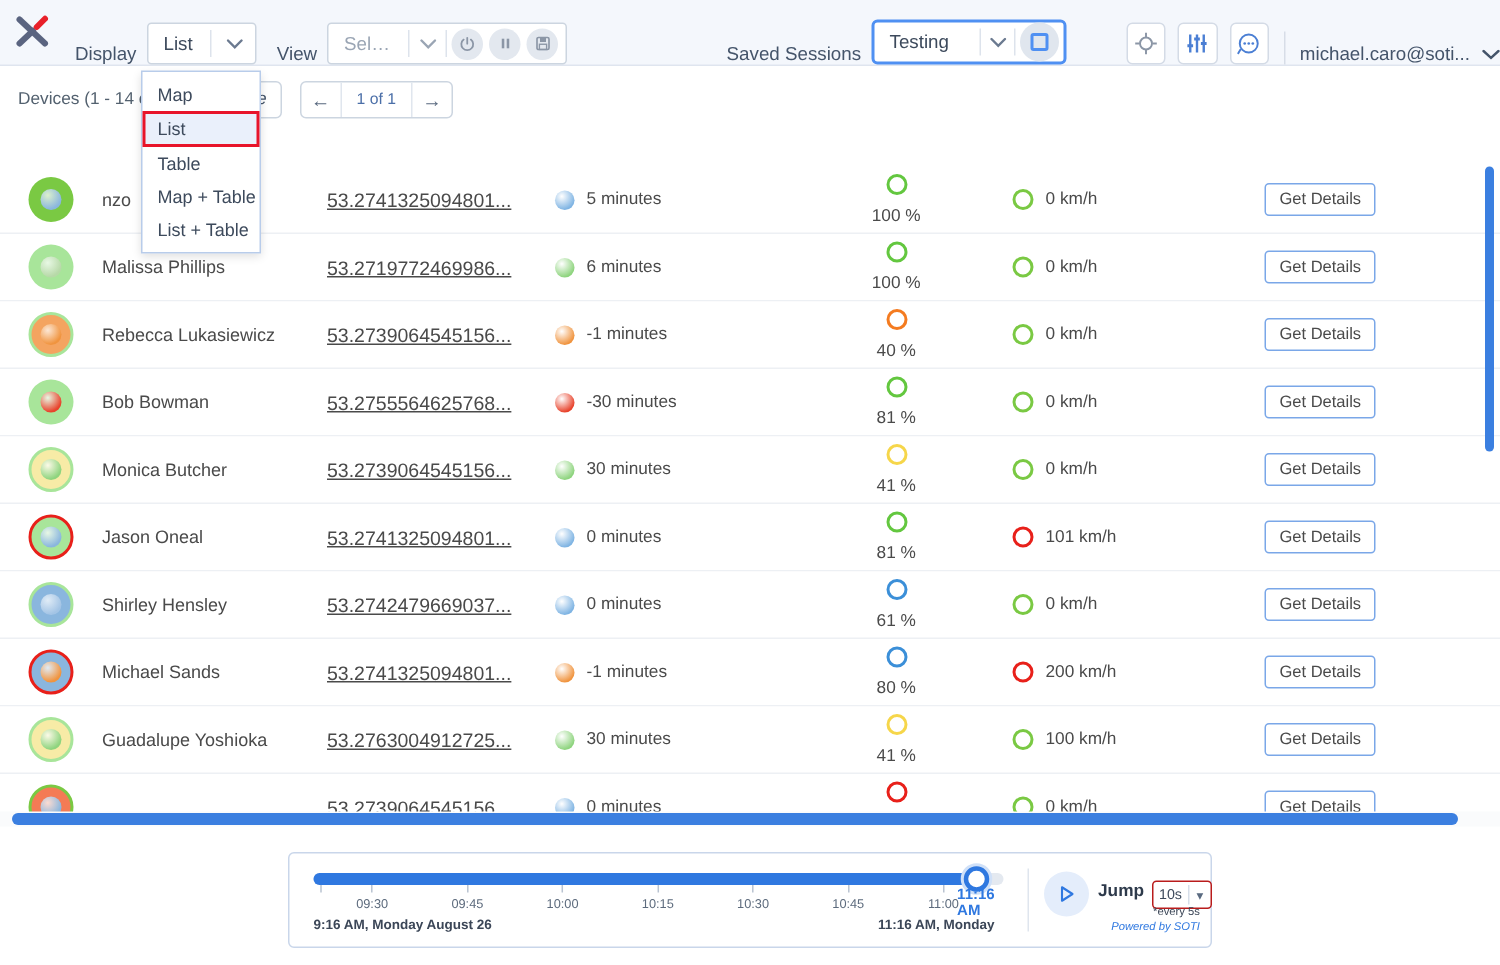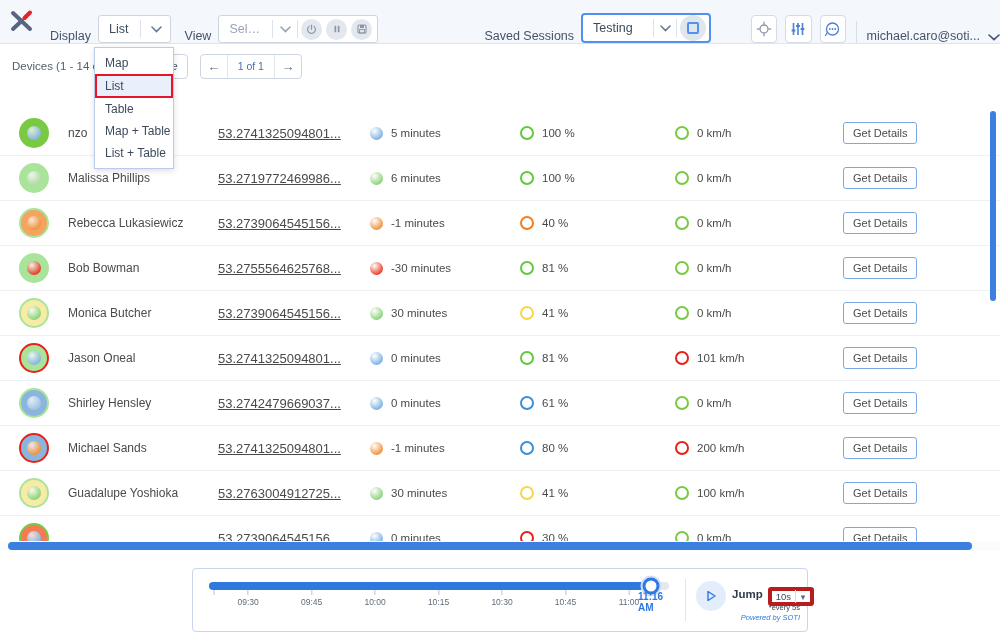--- a/index.html
+++ b/index.html
@@ -90,21 +90,21 @@
   }
   .tbody { position: absolute; top: 111px; left: 0; width: 1000px; height: 432px; overflow: hidden; }
   .row {
     display: flex; align-items: center; height: 45px;
     border-bottom: 1px solid #edf0f4; background: #fff;
   }
   .c-status { width: 68px; display: flex; justify-content: center; align-items: center; }
   .c-name   { width: 150px; font-size: 12px; color: #4a4a4a; }
   .c-coord  { width: 152px; font-size: 13px; color: #4a4a4a; text-decoration: underline; }
   .c-deliv  { width: 150px; font-size: 11.5px; color: #4a4a4a; display: flex; align-items: center; gap: 8px; }
-  .c-signal { width: 155px; font-size: 11.5px; color: #4a4a4a; display: flex; align-items: center; gap: 8px; }
+  .c-signal { width: 155px; font-size: 11.5px; color: #4a4a4a; display: flex; align-items: center; gap: 8px; flex-direction: column; }
   .c-speed  { width: 168px; font-size: 11.5px; color: #4a4a4a; display: flex; align-items: center; gap: 8px; }
   .c-act    { flex: 1; display: flex; align-items: center; }
   .hdr-status { width: 68px; text-align: center; }
   .hdr-name   { width: 150px; }
   .hdr-coord  { width: 152px; }
   .hdr-deliv  { width: 150px; }
   .hdr-signal { width: 155px; }
   .hdr-speed  { width: 168px; }
 
   
@@ -196,21 +196,21 @@
   .tl-start { position: absolute; left: 0; font-size: 9px; color: #3b4657; font-weight: bold; }
   .tl-end { position: absolute; right: 6px; font-size: 9px; color: #3b4657; font-weight: bold; }
   .tl-divider { width: 1px; background: #dfe5ee; margin: 10px 0; }
   .tl-right { width: 120px; display: flex; align-items: flex-start; padding: 12px 0 0 10px; position: relative; }
   .play {
     width: 30px; height: 30px; border-radius: 50%; background: #e4edfb;
     display: flex; align-items: center; justify-content: center; flex: 0 0 30px;
   }
   .jump-lbl { font-size: 11.5px; color: #2e3a4b; font-weight: bold; margin: 7px 5px 0 6px; }
   .jump-sel {
-    height: 19px; border: 4px solid #b91c1c; border-radius: 3px; display: flex;
+    height: 19px; border: 1px solid #b91c1c; border-radius: 3px; display: flex;
     align-items: center; font-size: 9.5px; color: #3d4a5c; margin-top: 6px; background: #fff;
   }
   .jump-sel .v { padding: 0 4px; }
   .jump-sel .s { width: 1px; height: 13px; background: #d6dee9; }
   .jump-sel .c { width: 14px; text-align: center; color: #5a6a80; font-size: 9px; }
   .every { position: absolute; right: 6px; top: 34px; font-size: 7.5px; color: #3b4657; }
   .powered { position: absolute; right: 6px; top: 44px; font-size: 7.5px; color: #2f78e0; font-style: italic; }
 </style>
 </head>
 <body>
@@ -605,20 +605,24 @@
           <span class="tl-tick" style="left: 36.1%;"><span class="bar"></span>10:00</span>
           <span class="tl-tick" style="left: 49.9%;"><span class="bar"></span>10:15</span>
           <span class="tl-tick" style="left: 63.7%;"><span class="bar"></span>10:30</span>
           <span class="tl-tick" style="left: 77.5%;"><span class="bar"></span>10:45</span>
           <span class="tl-tick" style="left: 91.3%;"><span class="bar"></span>11:00</span>
           <span class="tl-now" style="left: 96%;">11:16 AM</span>
           <span class="tl-tick" style="left: 1%;">
             <span class="bar"></span>
           </span>
         </div>
+      <div class="tl-foot">
+        <span class="tl-start">9:16 AM, Monday August 26</span>
+        <span class="tl-end">11:16 AM, Monday</span>
+      </div>
     </div>
     <div class="tl-divider"></div>
     <div class="tl-right">
       <span class="play">
         <svg width="14" height="14" viewBox="0 0 14 14">
             <path d="M4 2.5 L11 7 L4 11.5 Z" stroke="#2f78e0" stroke-width="1.4" fill="none" stroke-linejoin="round"></path>
           </svg>
       </span>
       <span class="jump-lbl">Jump</span>
       <span class="jump-sel">

